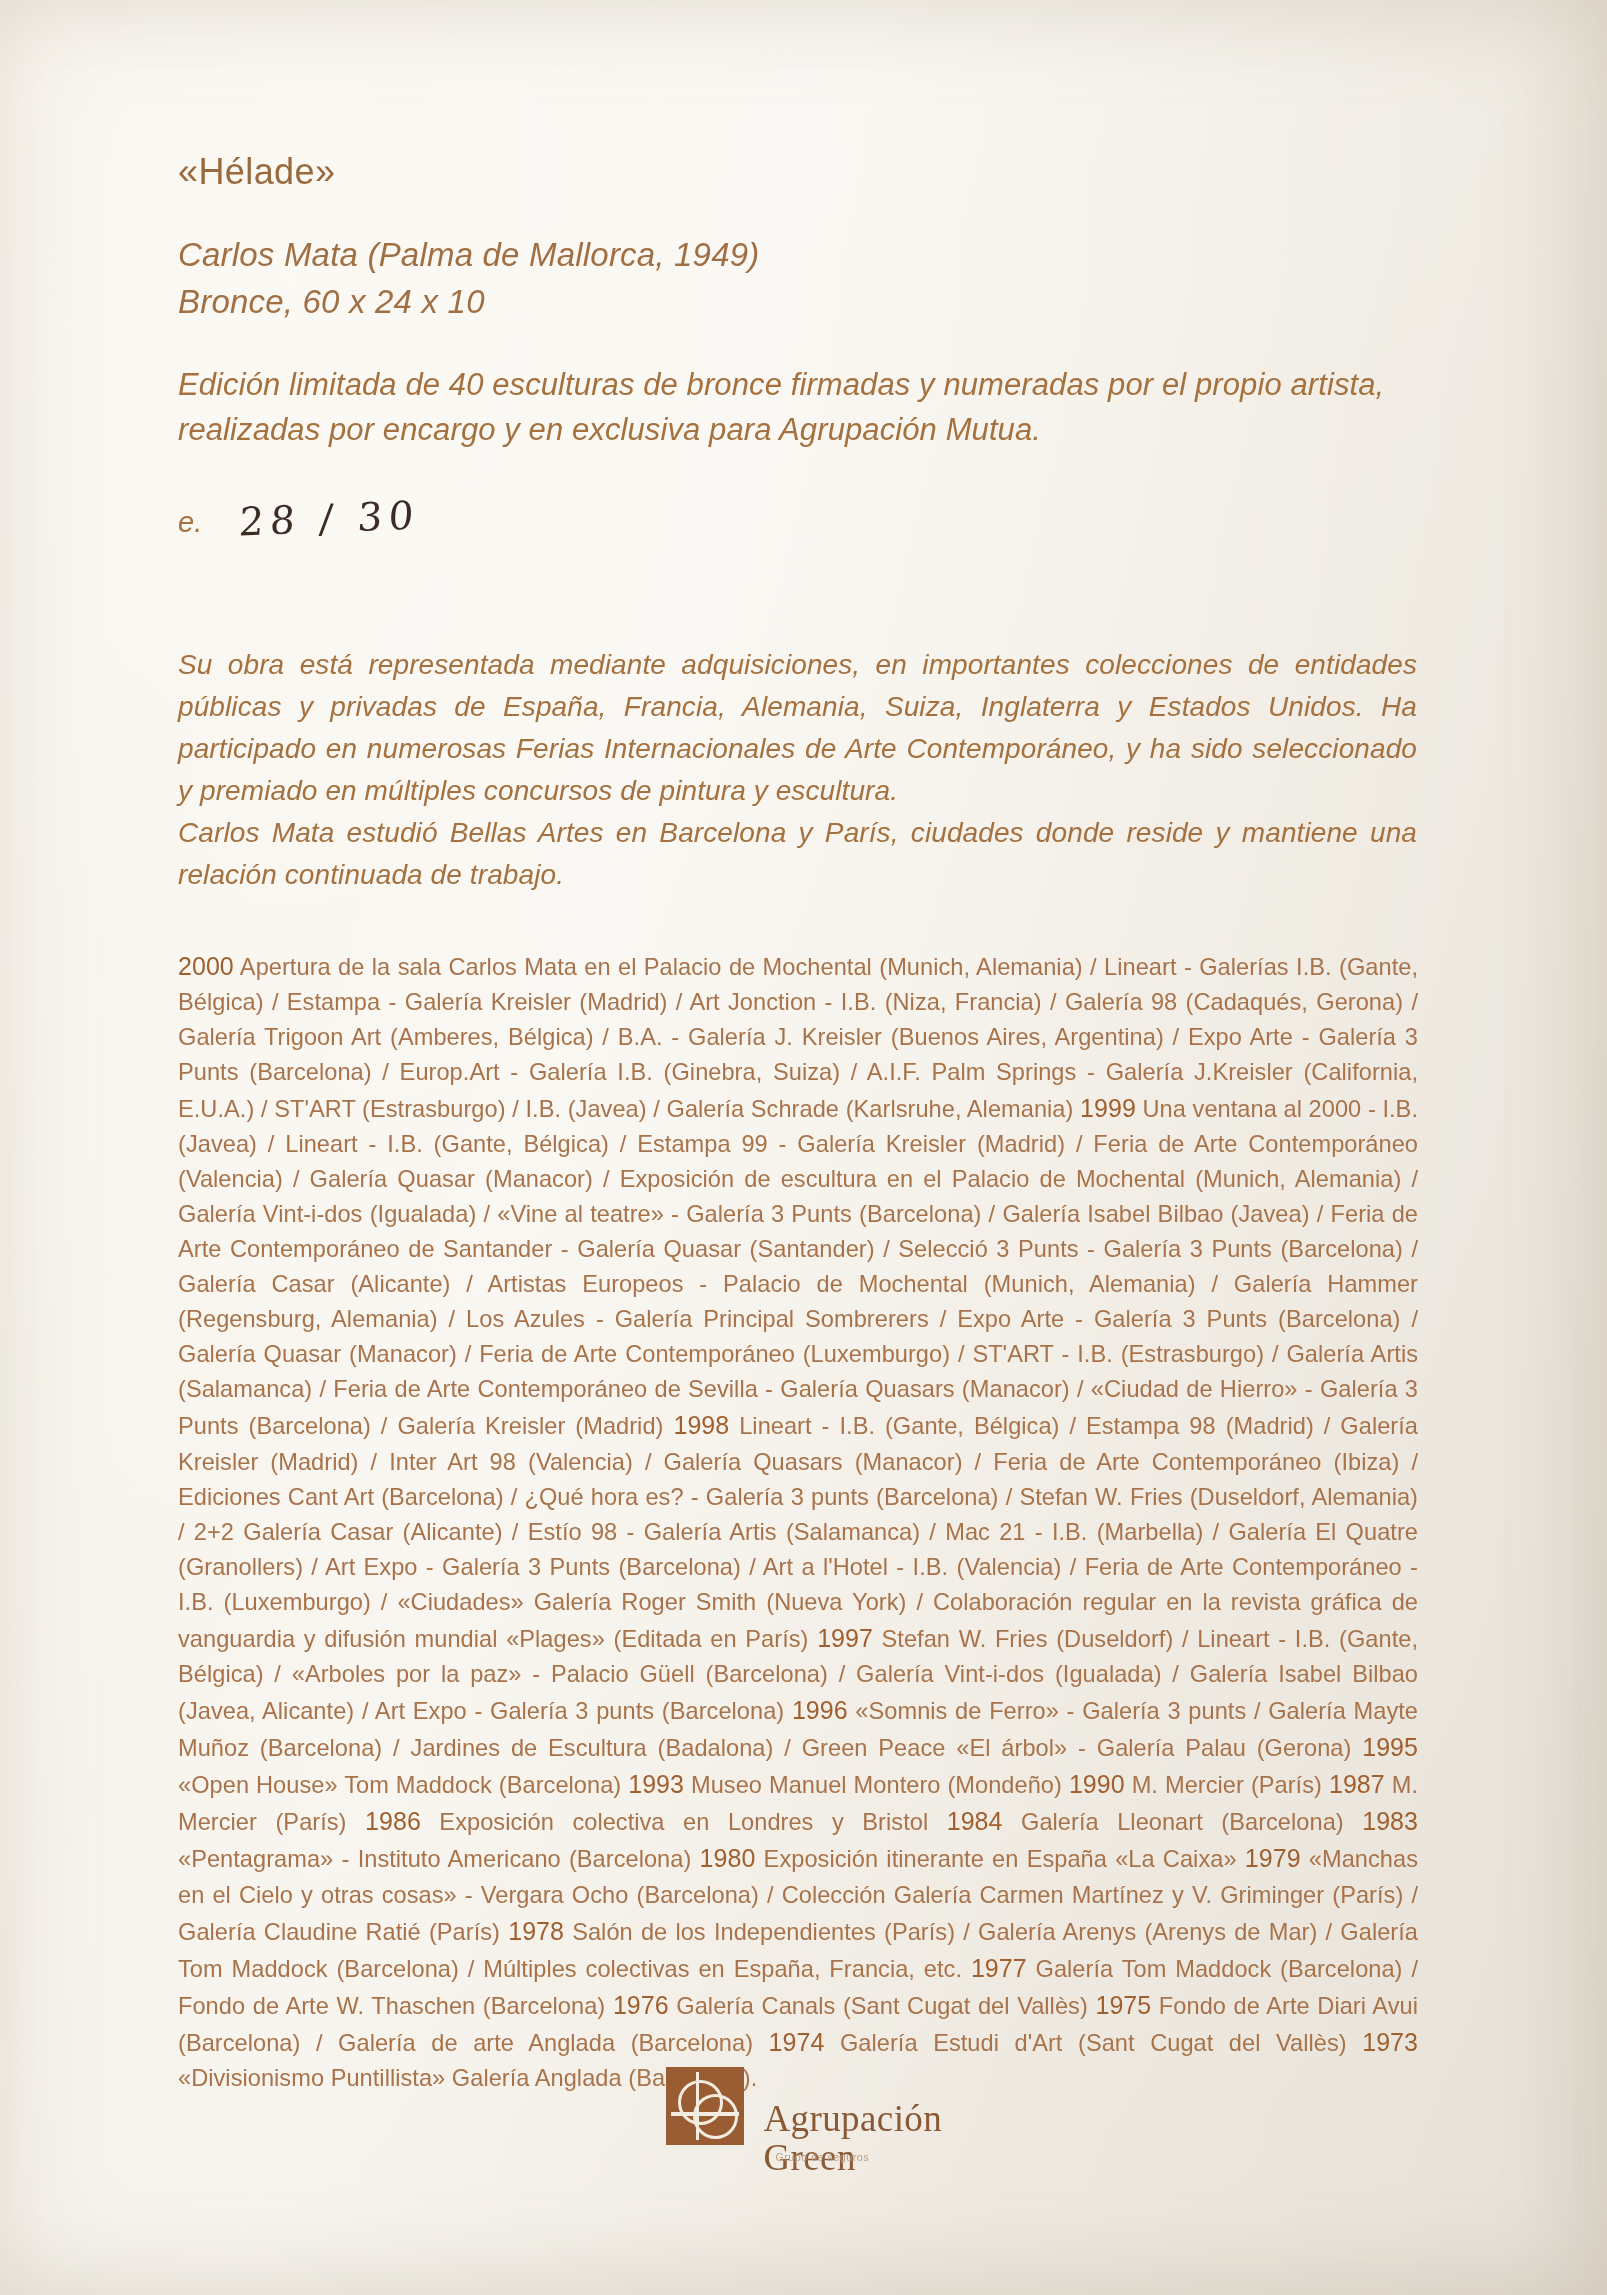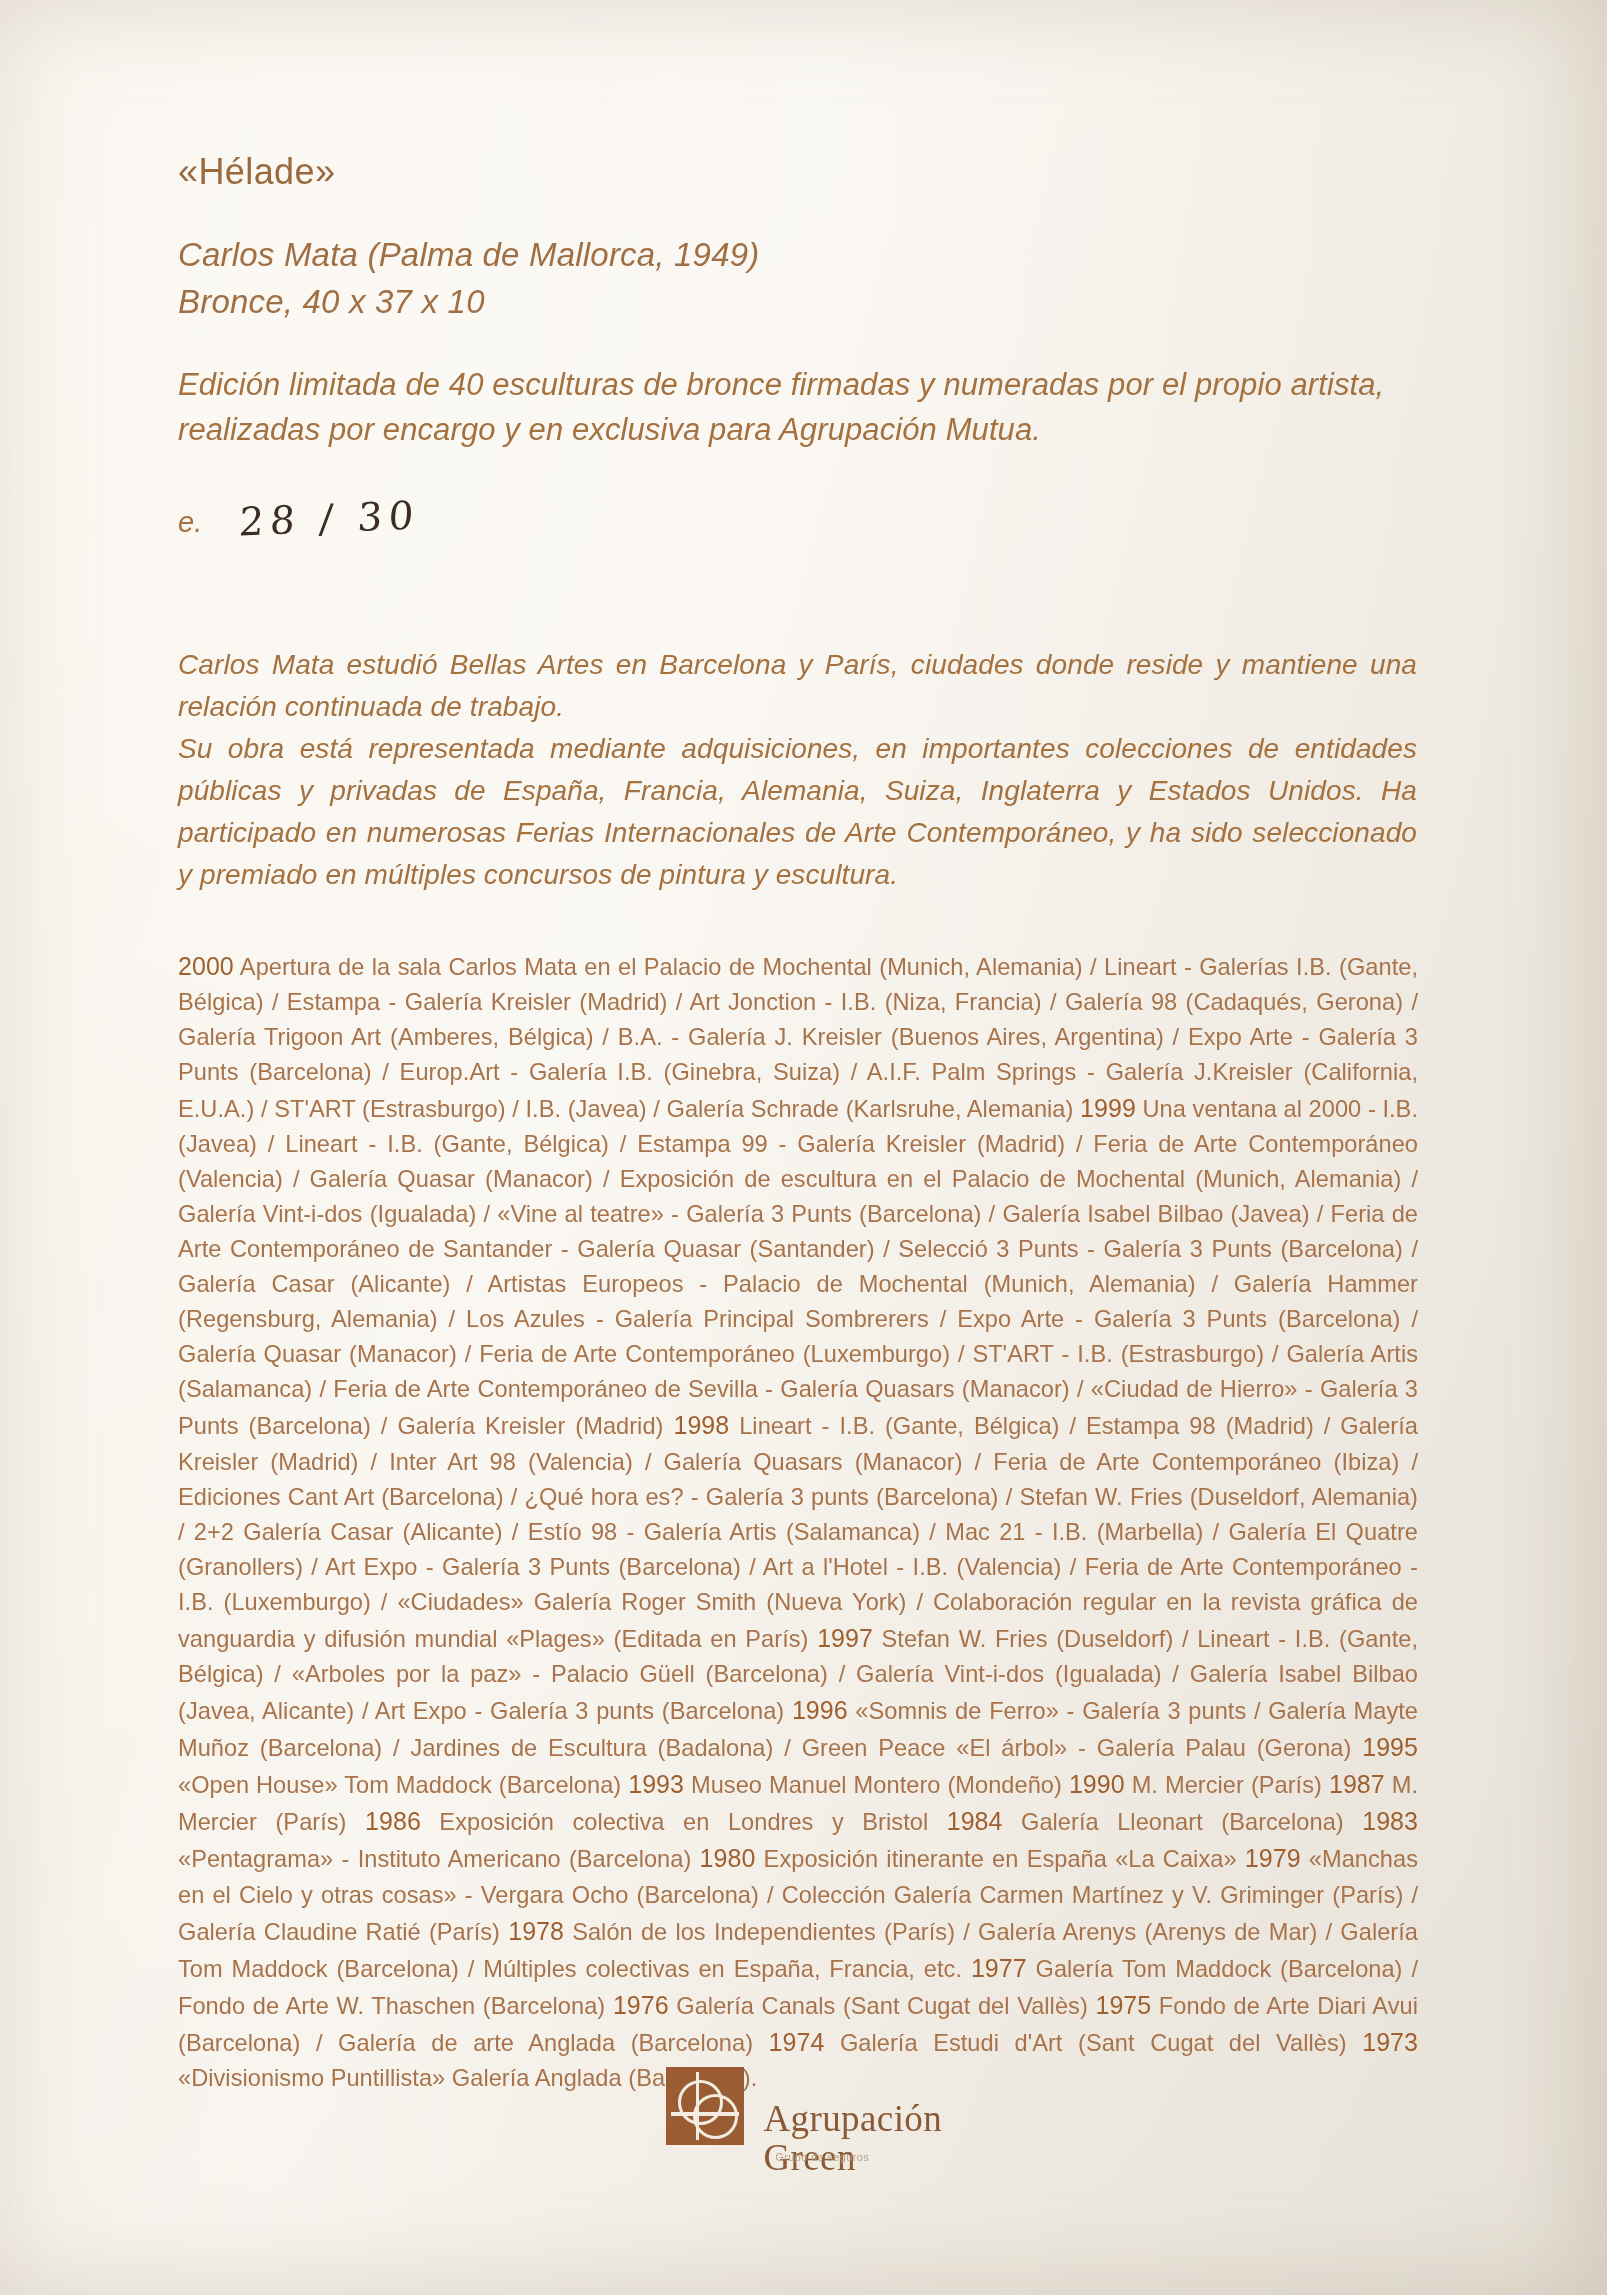--- a/index.html
+++ b/index.html
@@ -186,32 +186,32 @@
 <div class="paper"></div>
 <div class="edge-shadow"></div>
 
 <div class="sheet">
 
   <div class="content">
 
     <div class="title">«Hélade»</div>
 
     <div class="artist-line">Carlos Mata (Palma de Mallorca, 1949)</div>
-    <div class="media-line">Bronce, 40 x 37 x 10</div>
+    <div class="media-line">Bronce, 60 x 24 x 10</div>
 
     <div class="edition">Edición limitada de 40 esculturas de bronce firmadas y numeradas por el propio artista, realizadas por encargo y en exclusiva para Agrupación Mutua.</div>
 
     <div class="numbering">
       <span class="e">e.</span>
       <span class="handwritten">28 / 30</span>
     </div>
 
     <div class="bio">
+      <p>Su obra está representada mediante adquisiciones, en importantes colecciones de entidades públicas y privadas de España, Francia, Alemania, Suiza, Inglaterra y Estados Unidos. Ha participado en numerosas Ferias Internacionales de Arte Contemporáneo, y ha sido seleccionado y premiado en múltiples concursos de pintura y escultura.</p>
       <p>Carlos Mata estudió Bellas Artes en Barcelona y París, ciudades donde reside y mantiene una relación continuada de trabajo.</p>
-      <p>Su obra está representada mediante adquisiciones, en importantes colecciones de entidades públicas y privadas de España, Francia, Alemania, Suiza, Inglaterra y Estados Unidos. Ha participado en numerosas Ferias Internacionales de Arte Contemporáneo, y ha sido seleccionado y premiado en múltiples concursos de pintura y escultura.</p>
     </div>
 
     <div class="cv"><span class="yr">2000</span><span> Apertura de la sala Carlos Mata en el Palacio de Mochental (Munich, Alemania) / Lineart - Galerías I.B. (Gante, Bélgica) / Estampa - Galería Kreisler (Madrid) / Art Jonction - I.B. (Niza, Francia) / Galería 98 (Cadaqués, Gerona) / Galería Trigoon Art (Amberes, Bélgica) / B.A. - Galería J. Kreisler (Buenos Aires, Argentina) / Expo Arte - Galería 3 Punts (Barcelona) / Europ.Art - Galería I.B. (Ginebra, Suiza) / A.I.F. Palm Springs - Galería J.Kreisler (California, E.U.A.) / ST'ART (Estrasburgo) / I.B. (Javea) / Galería Schrade (Karlsruhe, Alemania) </span><span class="yr">1999</span><span> Una ventana al 2000 - I.B. (Javea) / Lineart - I.B. (Gante, Bélgica) / Estampa 99 - Galería Kreisler (Madrid) / Feria de Arte Contemporáneo (Valencia) / Galería Quasar (Manacor) / Exposición de escultura en el Palacio de Mochental (Munich, Alemania) / Galería Vint-i-dos (Igualada) / «Vine al teatre» - Galería 3 Punts (Barcelona) / Galería Isabel Bilbao (Javea) / Feria de Arte Contemporáneo de Santander - Galería Quasar (Santander) / Selecció 3 Punts - Galería 3 Punts (Barcelona) / Galería Casar (Alicante) / Artistas Europeos - Palacio de Mochental (Munich, Alemania) / Galería Hammer (Regensburg, Alemania) / Los Azules - Galería Principal Sombrerers / Expo Arte - Galería 3 Punts (Barcelona) / Galería Quasar (Manacor) / Feria de Arte Contemporáneo (Luxemburgo) / ST'ART - I.B. (Estrasburgo) / Galería Artis (Salamanca) / Feria de Arte Contemporáneo de Sevilla - Galería Quasars (Manacor) / «Ciudad de Hierro» - Galería 3 Punts (Barcelona) / Galería Kreisler (Madrid) </span><span class="yr">1998</span><span> Lineart - I.B. (Gante, Bélgica) / Estampa 98 (Madrid) / Galería Kreisler (Madrid) / Inter Art 98 (Valencia) / Galería Quasars (Manacor) / Feria de Arte Contemporáneo (Ibiza) / Ediciones Cant Art (Barcelona) / ¿Qué hora es? - Galería 3 punts (Barcelona) / Stefan W. Fries (Duseldorf, Alemania) / 2+2 Galería Casar (Alicante) / Estío 98 - Galería Artis (Salamanca) / Mac 21 - I.B. (Marbella) / Galería El Quatre (Granollers) / Art Expo - Galería 3 Punts (Barcelona) / Art a l'Hotel - I.B. (Valencia) / Feria de Arte Contemporáneo - I.B. (Luxemburgo) / «Ciudades» Galería Roger Smith (Nueva York) / Colaboración regular en la revista gráfica de vanguardia y difusión mundial «Plages» (Editada en París) </span><span class="yr">1997</span><span> Stefan W. Fries (Duseldorf) / Lineart - I.B. (Gante, Bélgica) / «Arboles por la paz» - Palacio Güell (Barcelona) / Galería Vint-i-dos (Igualada) / Galería Isabel Bilbao (Javea, Alicante) / Art Expo - Galería 3 punts (Barcelona) </span><span class="yr">1996</span><span> «Somnis de Ferro» - Galería 3 punts / Galería Mayte Muñoz (Barcelona) / Jardines de Escultura (Badalona) / Green Peace «El árbol» - Galería Palau (Gerona) </span><span class="yr">1995</span><span> «Open House» Tom Maddock (Barcelona) </span><span class="yr">1993</span><span> Museo Manuel Montero (Mondeño) </span><span class="yr">1990</span><span> M. Mercier (París) </span><span class="yr">1987</span><span> M. Mercier (París) </span><span class="yr">1986</span><span> Exposición colectiva en Londres y Bristol </span><span class="yr">1984</span><span> Galería Lleonart (Barcelona) </span><span class="yr">1983</span><span> «Pentagrama» - Instituto Americano (Barcelona) </span><span class="yr">1980</span><span> Exposición itinerante en España «La Caixa» </span><span class="yr">1979</span><span> «Manchas en el Cielo y otras cosas» - Vergara Ocho (Barcelona) / Colección Galería Carmen Martínez y V. Griminger (París) / Galería Claudine Ratié (París) </span><span class="yr">1978</span><span> Salón de los Independientes (París) / Galería Arenys (Arenys de Mar) / Galería Tom Maddock (Barcelona) / Múltiples colectivas en España, Francia, etc. </span><span class="yr">1977</span><span> Galería Tom Maddock (Barcelona) / Fondo de Arte W. Thaschen (Barcelona) </span><span class="yr">1976</span><span> Galería Canals (Sant Cugat del Vallès) </span><span class="yr">1975</span><span> Fondo de Arte Diari Avui (Barcelona) / Galería de arte Anglada (Barcelona) </span><span class="yr">1974</span><span> Galería Estudi d'Art (Sant Cugat del Vallès) </span><span class="yr">1973</span><span> «Divisionismo Puntillista» Galería Anglada (Barcelona).</span></div>
 
   </div>
 
   <div class="footer">
     <div class="logo-mark">
       <div class="ring r1"></div>
       <div class="ring r2"></div>

